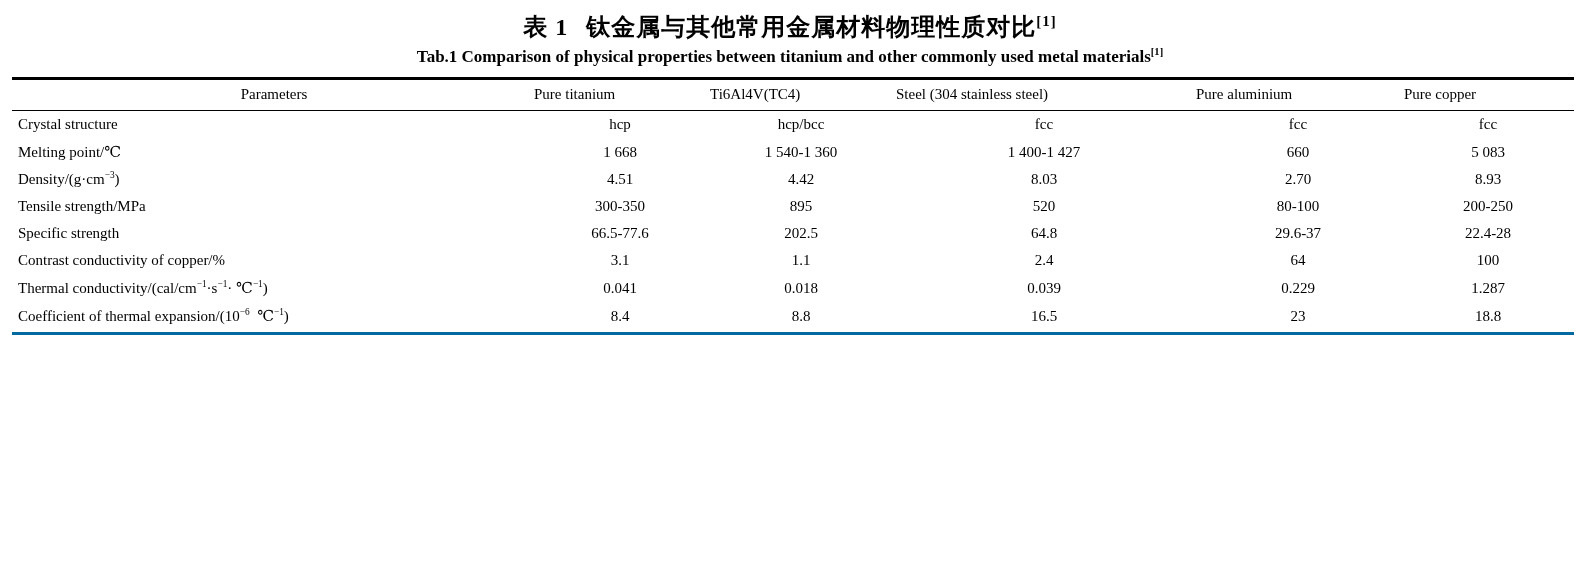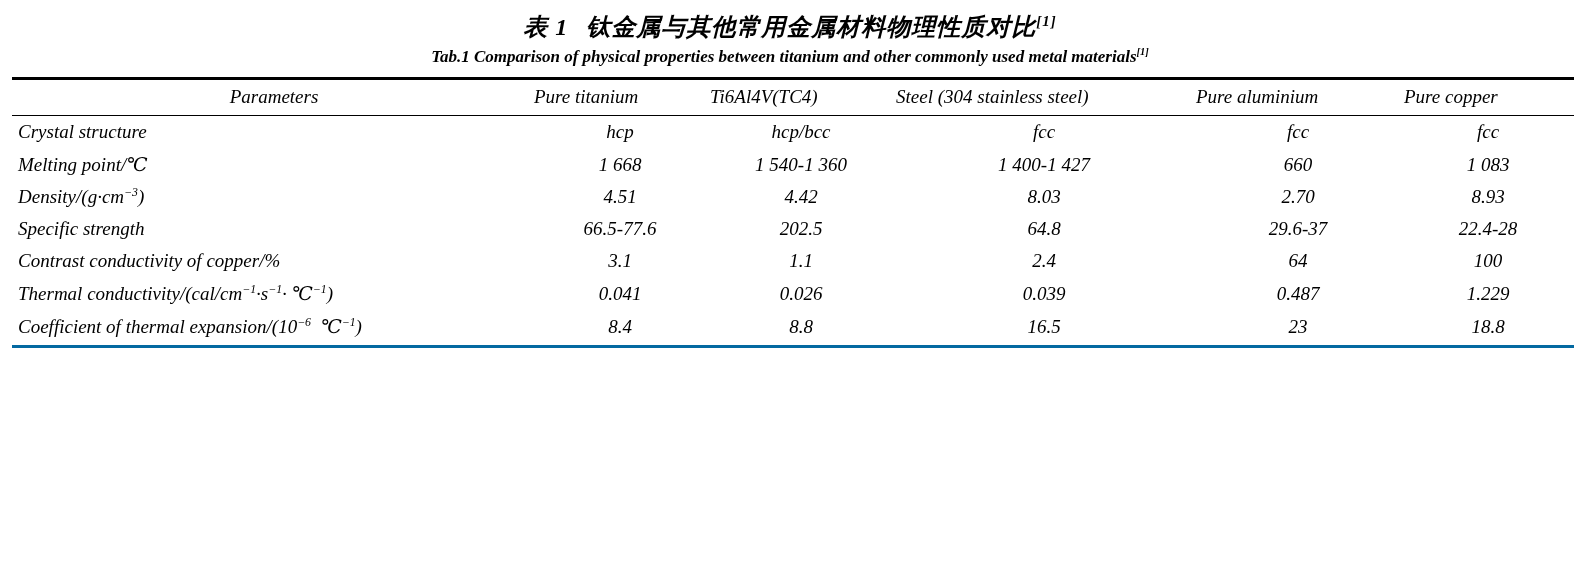--- a/index.html
+++ b/index.html
@@ -12,21 +12,20 @@
     height: 562px;
     font-family: "Liberation Serif", "DejaVu Serif", serif;
     color: #000000;
     overflow: hidden;
   }
   .page {
     width: 1586px;
     height: 518px;
     box-sizing: border-box;
     padding: 10px 18px 0 12px;
-    font-style: italic;
   }
   .caption-cn {
     text-align: center;
     font-size: 24px;
     font-weight: bold;
     letter-spacing: 1px;
     margin: 2px 0 4px 0;
     line-height: 1.25;
   }
   .caption-cn .sp {
@@ -41,21 +40,21 @@
     line-height: 1.25;
   }
   sup {
     font-size: 0.62em;
     vertical-align: super;
     line-height: 0;
   }
   table.tbl {
     width: 1562px;
     border-collapse: collapse;
-    font-size: 19px;
+    font-size: 15px;
     table-layout: fixed;
   }
   table.tbl thead tr.head-row th {
     border-top: 3px solid #000;
     border-bottom: 1.6px solid #000;
     padding: 6px 2px 7px 2px;
     font-weight: normal;
     text-align: left;
     vertical-align: middle;
     white-space: nowrap;
@@ -125,53 +124,61 @@
           <td>fcc</td>
           <td>fcc</td>
           <td>fcc</td>
         </tr>
         <tr>
           <td class="col-param">Melting point/℃</td>
           <td>1 668</td>
           <td>1 540-1 360</td>
           <td>1 400-1 427</td>
           <td>660</td>
-          <td>1 083</td>
+          <td>5 083</td>
         </tr>
         <tr>
           <td class="col-param">Density/(g·cm<sup>−3</sup>)</td>
           <td>4.51</td>
           <td>4.42</td>
           <td>8.03</td>
           <td>2.70</td>
           <td>8.93</td>
+        </tr>
+        <tr>
+          <td class="col-param">Tensile strength/MPa</td>
+          <td>300-350</td>
+          <td>895</td>
+          <td>520</td>
+          <td>80-100</td>
+          <td>200-250</td>
         </tr>
         <tr>
           <td class="col-param">Specific strength</td>
           <td>66.5-77.6</td>
           <td>202.5</td>
           <td>64.8</td>
           <td>29.6-37</td>
           <td>22.4-28</td>
         </tr>
         <tr>
           <td class="col-param">Contrast conductivity of copper/%</td>
           <td>3.1</td>
           <td>1.1</td>
           <td>2.4</td>
           <td>64</td>
           <td>100</td>
         </tr>
         <tr>
           <td class="col-param">Thermal conductivity/(cal/cm<sup>−1</sup>·s<sup>−1</sup>· ℃<sup>−1</sup>)</td>
           <td>0.041</td>
-          <td>0.026</td>
+          <td>0.018</td>
           <td>0.039</td>
-          <td>0.487</td>
-          <td>1.229</td>
+          <td>0.229</td>
+          <td>1.287</td>
         </tr>
         <tr>
           <td class="col-param">Coefficient of thermal expansion/(10<sup>−6</sup> ℃<sup>−1</sup>)</td>
           <td>8.4</td>
           <td>8.8</td>
           <td>16.5</td>
           <td>23</td>
           <td>18.8</td>
         </tr>
       </tbody>

